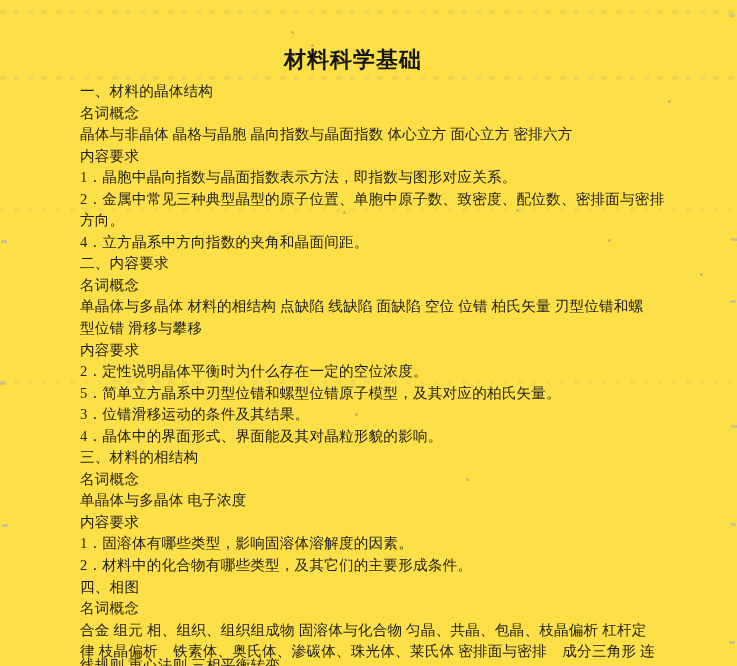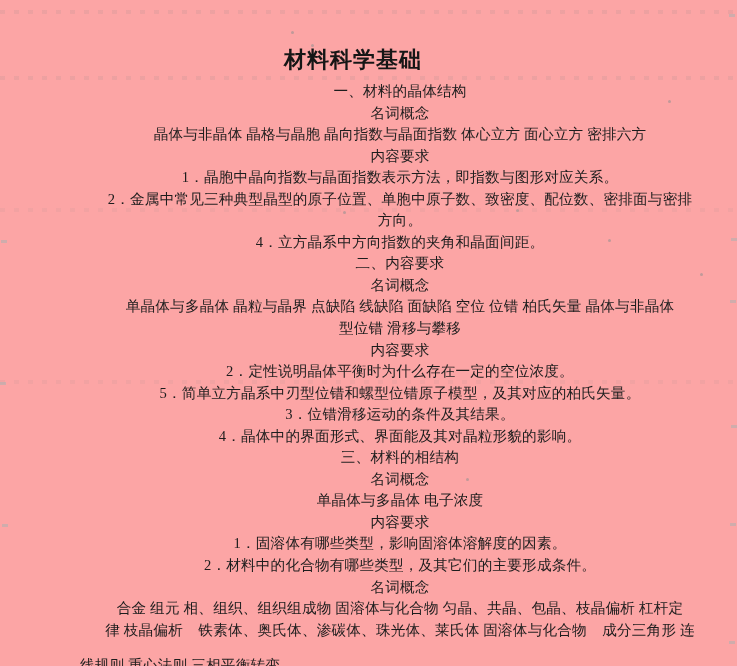--- a/index.html
+++ b/index.html
@@ -10,41 +10,40 @@
     width: 737px;
     height: 666px;
     position: relative;
     overflow: hidden;
     background: #fcfcfc;
     font-family: "Liberation Serif", "DejaVu Serif", serif;
   }
   .page {
     position: absolute;
     inset: 0;
-    background: #fca5a5;
+    background: #fde047;
   }
   .doc-title {
     position: absolute;
     top: 45px;
     left: 0;
     width: 706px;
     text-align: center;
     font-size: 22px;
     font-weight: bold;
     letter-spacing: 1px;
     color: #161616;
   }
   .content {
     position: absolute;
     left: 80px;
     top: 81px;
     width: 640px;
     color: #1d1d1d;
     font-size: 14.6px;
-    text-align: center;
   }
   .line {
     height: 21.55px;
     line-height: 21.55px;
     white-space: pre;
     letter-spacing: 0.2px;
   }
   .partial-line {
     position: absolute;
     left: 80px;
@@ -93,36 +92,37 @@
     <div class="line">一、材料的晶体结构</div>
     <div class="line">名词概念</div>
     <div class="line">晶体与非晶体 晶格与晶胞 晶向指数与晶面指数 体心立方 面心立方 密排六方</div>
     <div class="line">内容要求</div>
     <div class="line">1．晶胞中晶向指数与晶面指数表示方法，即指数与图形对应关系。</div>
     <div class="line">2．金属中常见三种典型晶型的原子位置、单胞中原子数、致密度、配位数、密排面与密排</div>
     <div class="line">方向。</div>
     <div class="line">4．立方晶系中方向指数的夹角和晶面间距。</div>
     <div class="line">二、内容要求</div>
     <div class="line">名词概念</div>
-    <div class="line">单晶体与多晶体 晶粒与晶界 点缺陷 线缺陷 面缺陷 空位 位错 柏氏矢量 晶体与非晶体</div>
+    <div class="line">单晶体与多晶体 材料的相结构 点缺陷 线缺陷 面缺陷 空位 位错 柏氏矢量 刃型位错和螺</div>
     <div class="line">型位错 滑移与攀移</div>
     <div class="line">内容要求</div>
     <div class="line">2．定性说明晶体平衡时为什么存在一定的空位浓度。</div>
     <div class="line">5．简单立方晶系中刃型位错和螺型位错原子模型，及其对应的柏氏矢量。</div>
     <div class="line">3．位错滑移运动的条件及其结果。</div>
     <div class="line">4．晶体中的界面形式、界面能及其对晶粒形貌的影响。</div>
     <div class="line">三、材料的相结构</div>
     <div class="line">名词概念</div>
     <div class="line">单晶体与多晶体 电子浓度</div>
     <div class="line">内容要求</div>
     <div class="line">1．固溶体有哪些类型，影响固溶体溶解度的因素。</div>
     <div class="line">2．材料中的化合物有哪些类型，及其它们的主要形成条件。</div>
+    <div class="line">四、相图</div>
     <div class="line">名词概念</div>
     <div class="line">合金 组元 相、组织、组织组成物 固溶体与化合物 匀晶、共晶、包晶、枝晶偏析 杠杆定</div>
-    <div class="line">律 枝晶偏析    铁素体、奥氏体、渗碳体、珠光体、莱氏体 固溶体与化合物    成分三角形 连</div>
+    <div class="line">律 枝晶偏析    铁素体、奥氏体、渗碳体、珠光体、莱氏体 密排面与密排    成分三角形 连</div>
   </div>
 
   <div class="partial-line">线规则 重心法则 三相平衡转变</div>
 
   <div class="band" style="top:10px;"></div>
   <div class="band" style="top:76px;"></div>
   <div class="band" style="top:208px; opacity:0.3;"></div>
   <div class="band" style="top:380px; opacity:0.3;"></div>
 
   <div class="speck" style="left:291px; top:31px;"></div>

